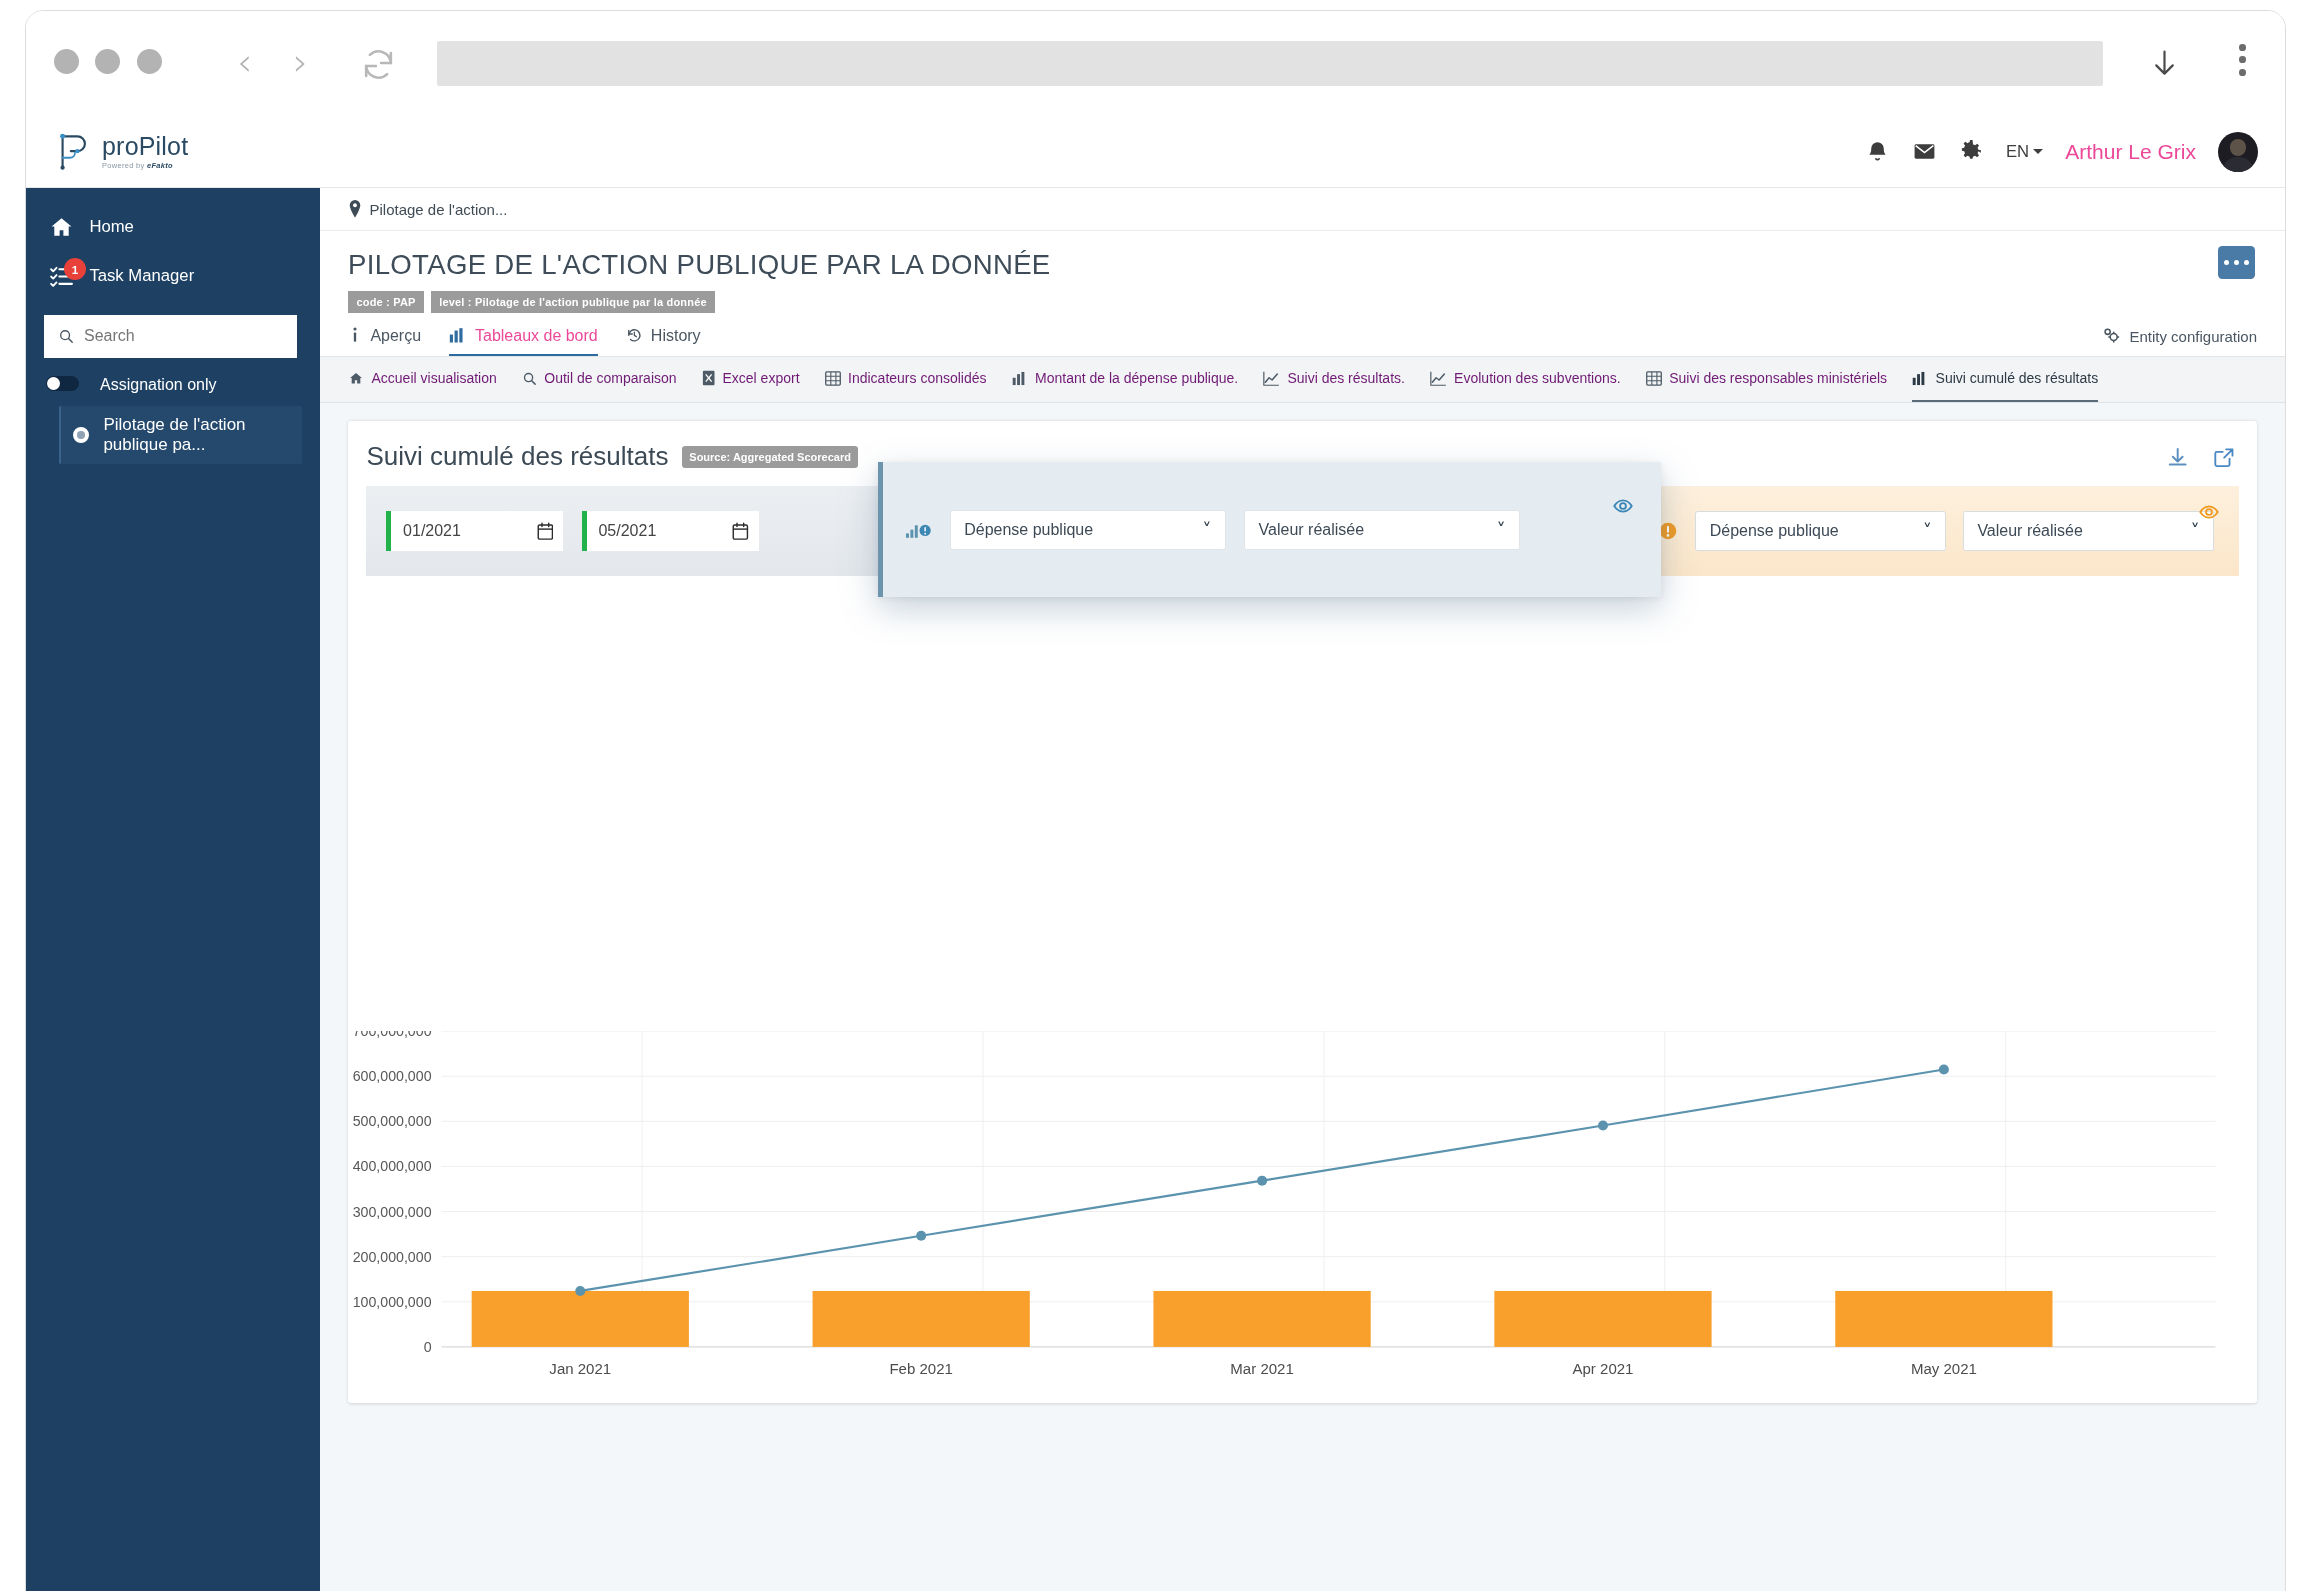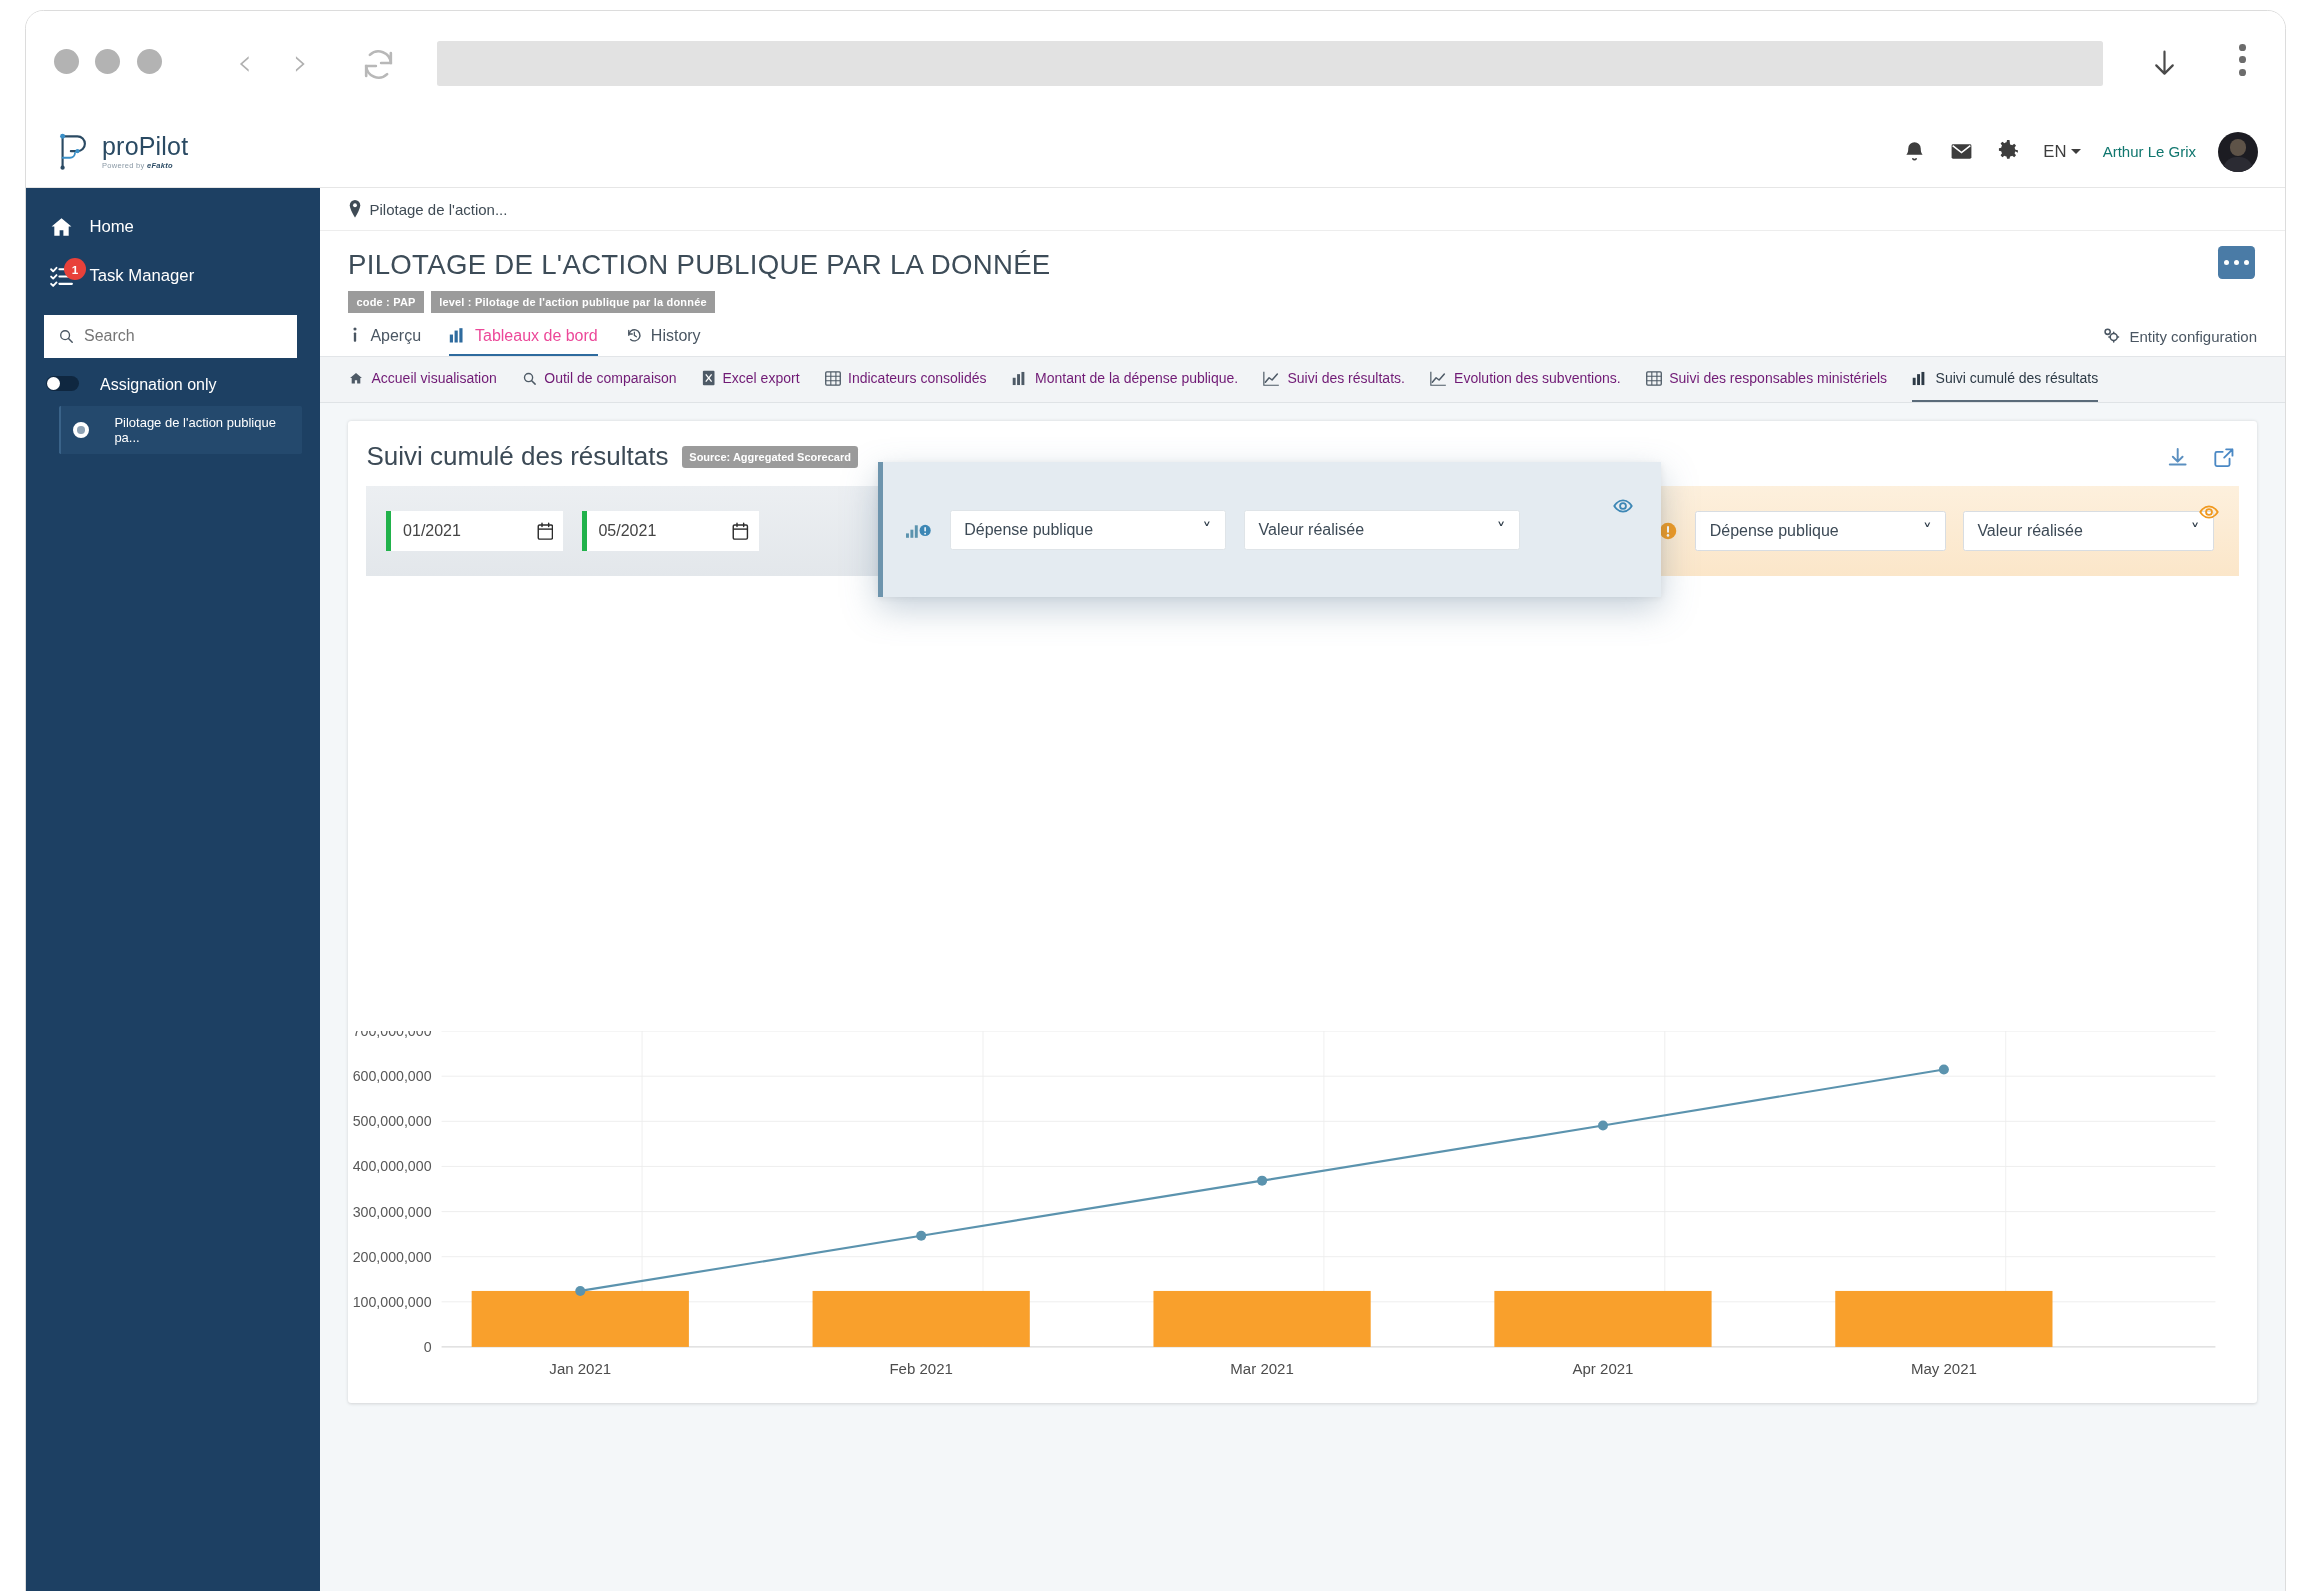--- a/index.html
+++ b/index.html
@@ -40,21 +40,21 @@
   .logo-mark { width: 37px; height: 38px; }
   .logo-text { line-height: 1; }
   .logo-name { font-size: 25px; color: #2a4a63; letter-spacing: 0.2px; }
   .logo-sub { font-size: 7.5px; color: #8a99a5; letter-spacing: 0.3px; margin-top: 2.5px; }
   .logo-sub b { color: #2a4a63; font-style: italic; }
   .appbar-right { position: absolute; right: 27px; display: flex; align-items: center; gap: 22px; }
   .ic { width: 25px; height: 25px; color: #3d3d3d; display: block; }
   .lang { font-size: 16.7px; color: #3d3d3d; display: flex; align-items: center; gap: 4.2px; }
   .caret { width: 0; height: 0; border-left: 5px solid transparent; border-right: 5px solid transparent;
            border-top: 5.8px solid #3d3d3d; }
-  .username { font-size: 15px; color: #0f766e; }
+  .username { font-size: 21px; color: #ec4899; }
   .avatar { width: 40px; height: 40px; border-radius: 50%; background: #1c1c22;
             overflow: hidden; position: relative; }
   .avatar::after { content: ""; position: absolute; left: 11.7px; top: 7.5px; width: 16.7px; height: 16.7px;
                    border-radius: 50%; background: #5e5348; }
   .avatar::before { content: ""; position: absolute; left: 5px; top: 25px; width: 30px; height: 18.4px;
                     border-radius: 13.4px 13.4px 0 0; background: #2b2b33; }
 
   
   .body-row { display: flex; height: 1405px; }
   .sidebar { width: 294px; background: #1d4063; color: #fff; flex: none; padding-top: 15px; }
@@ -65,22 +65,22 @@
                 display: flex; align-items: center; justify-content: center; font-weight: bold; }
   .searchbox { margin: 15px 23.4px 0 18.4px; height: 43px; background: #fff; border-radius: 0;
                display: flex; align-items: center; gap: 10px; padding: 0 13.4px; }
   .searchbox input { border: 0; outline: 0; font-size: 16px; color: #5a5a5a;
                      font-family: "Liberation Sans", sans-serif; width: 100%; background: transparent; }
   .toggle-row { display: flex; gap: 21px; padding: 18.4px 0 5px 20px; font-size: 16px; }
   .toggle { width: 33px; height: 15px; border-radius: 8.4px; background: #0f2740; position: relative; }
   .toggle::after { content: ""; position: absolute; left: 0.8px; top: 0.8px; width: 13.4px; height: 13.4px;
                    border-radius: 50%; background: #fff; }
   .tree-item { margin: 6.7px 18.4px 0 33px; background: #24496d; border-left: 2.5px solid #3a6389;
-               border-radius: 1.7px; display: flex; align-items: center; gap: 25px;
-               padding: 9.2px 8.4px 9.2px 11.7px; font-size: 13px; }
+               border-radius: 1.7px; display: flex; align-items: center; gap: 14px;
+               padding: 9.2px 8.4px 9.2px 11.7px; font-size: 17px; }
   .tree-dot { width: 16.7px; height: 16.7px; border-radius: 50%; background: #fff;
               border: 3.3px solid #fff; position: relative; flex: none; }
   .tree-dot::after { content: ""; position: absolute; inset: 1.7px; border-radius: 50%; background: #8fa3b5; }
 
   .main { flex: 1; background: #f4f7f9; min-width: 0; display: flex; flex-direction: column; }
 
   .breadcrumb { height: 43px; background: #fff; display: flex; align-items: center;
                 gap: 7.5px; padding-left: 28px; font-size: 15px; color: #3f4b55;
                 border-bottom: 0.8px solid #ededed; }
   .pagehead { background: #fff; padding: 18.4px 28px 0 28px; position: relative; }

